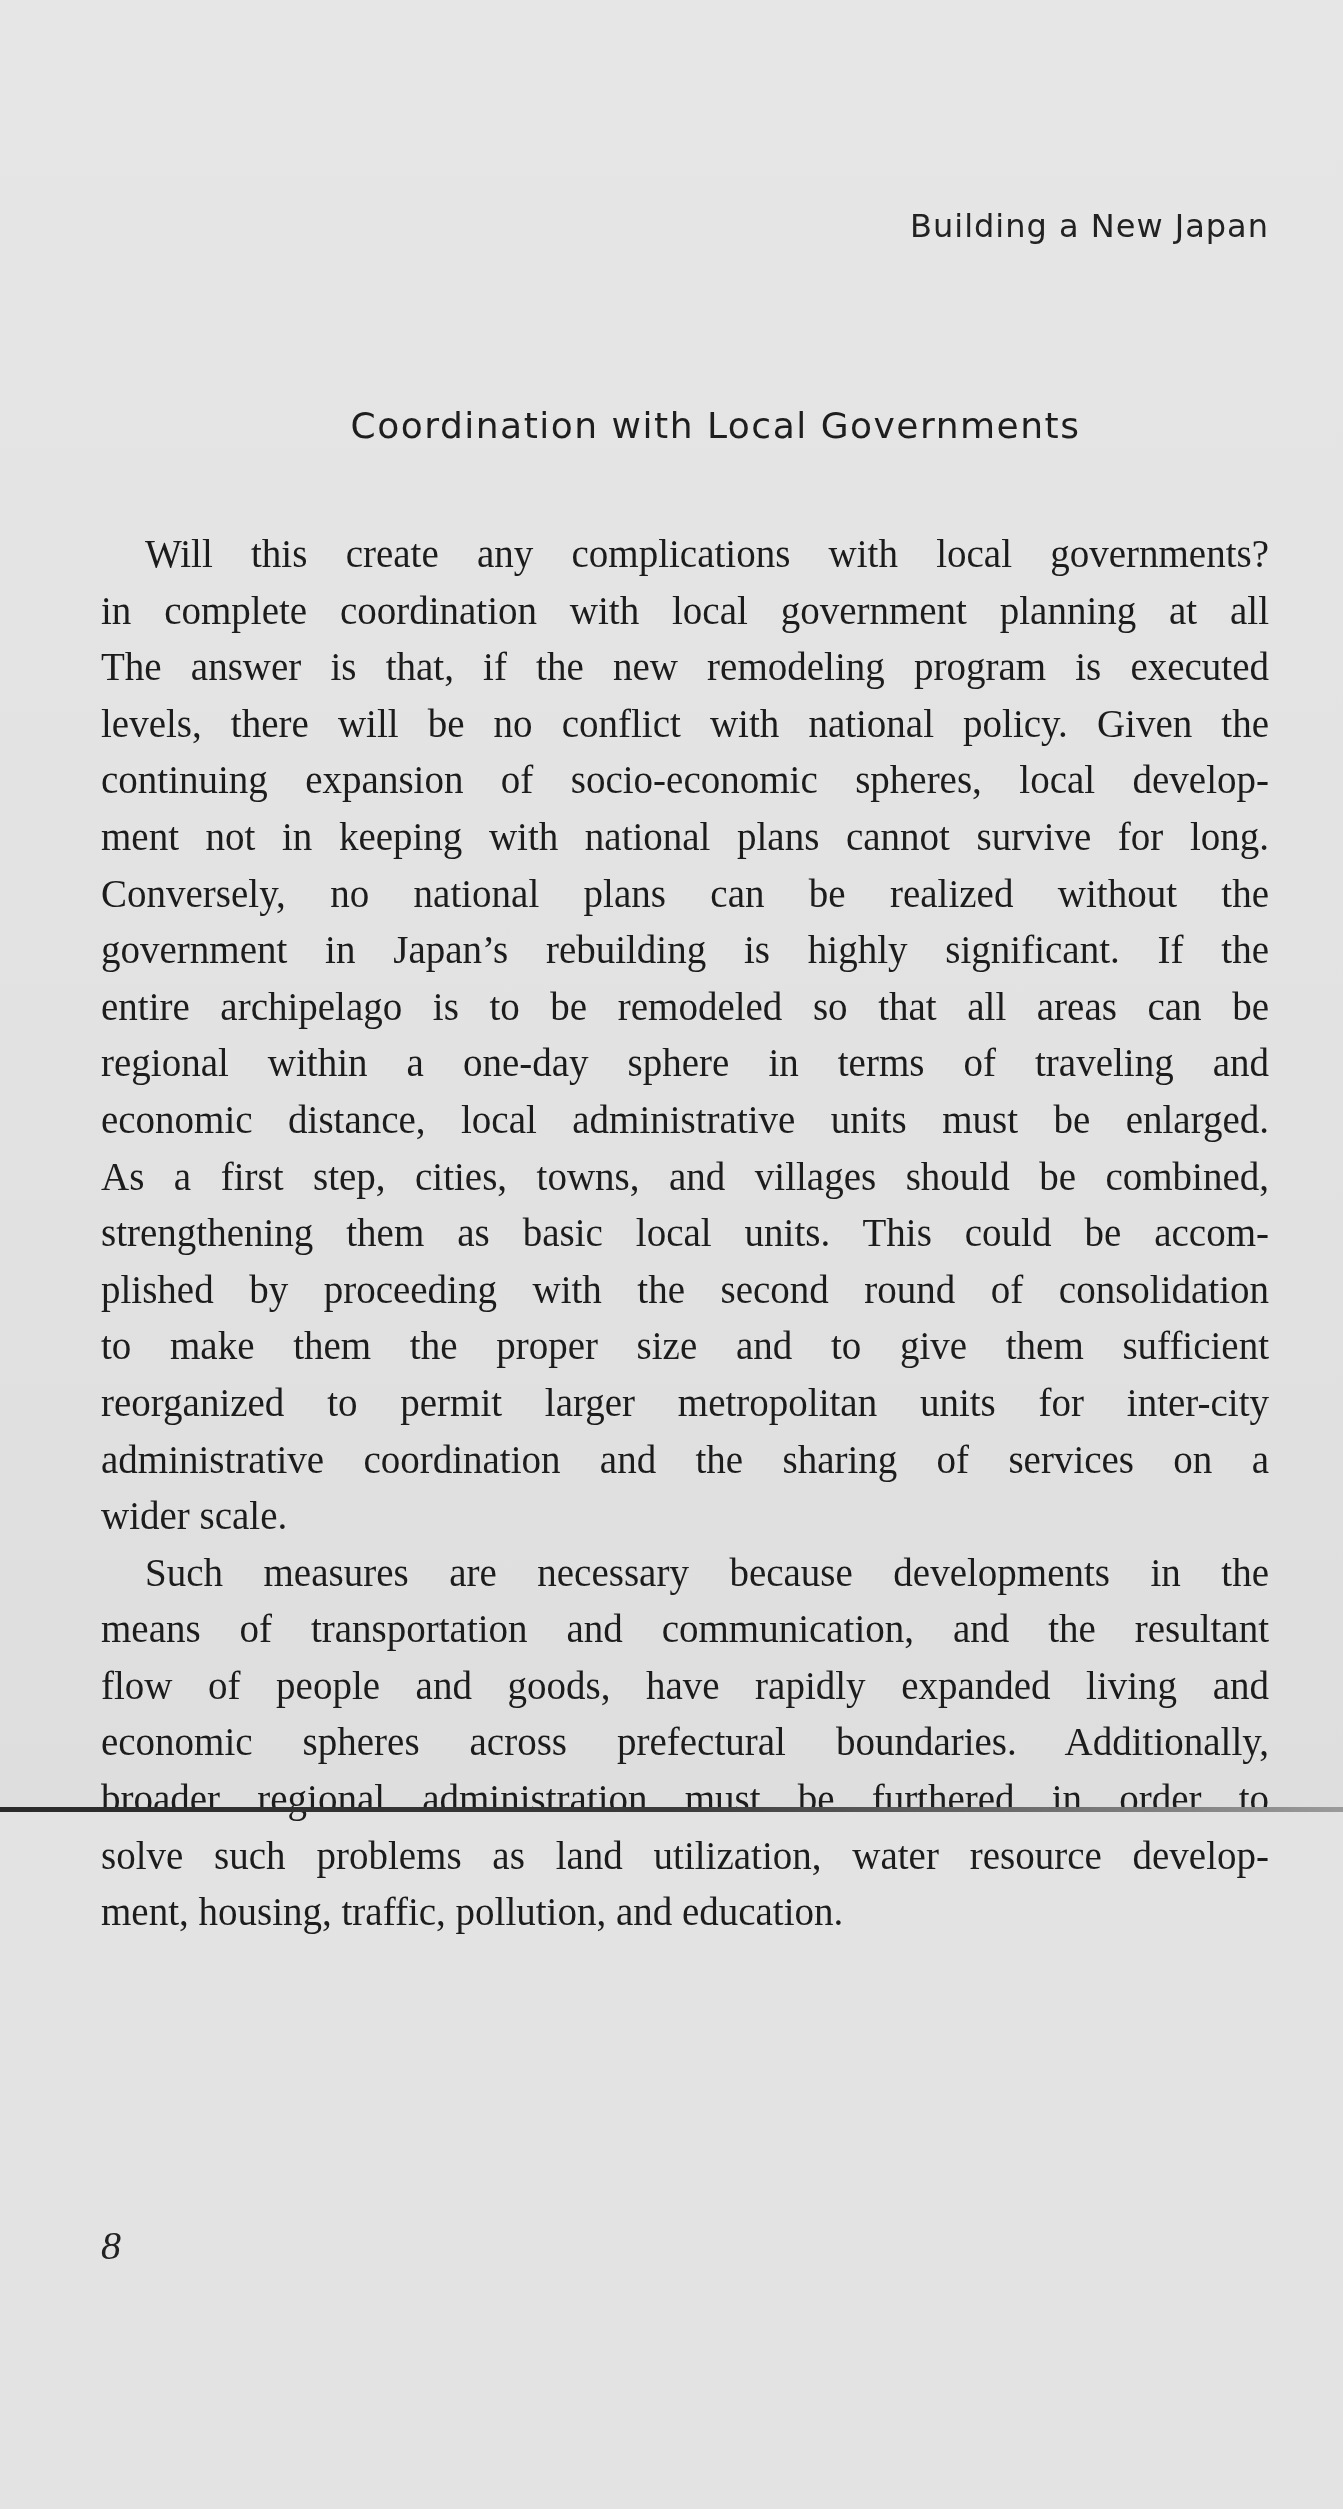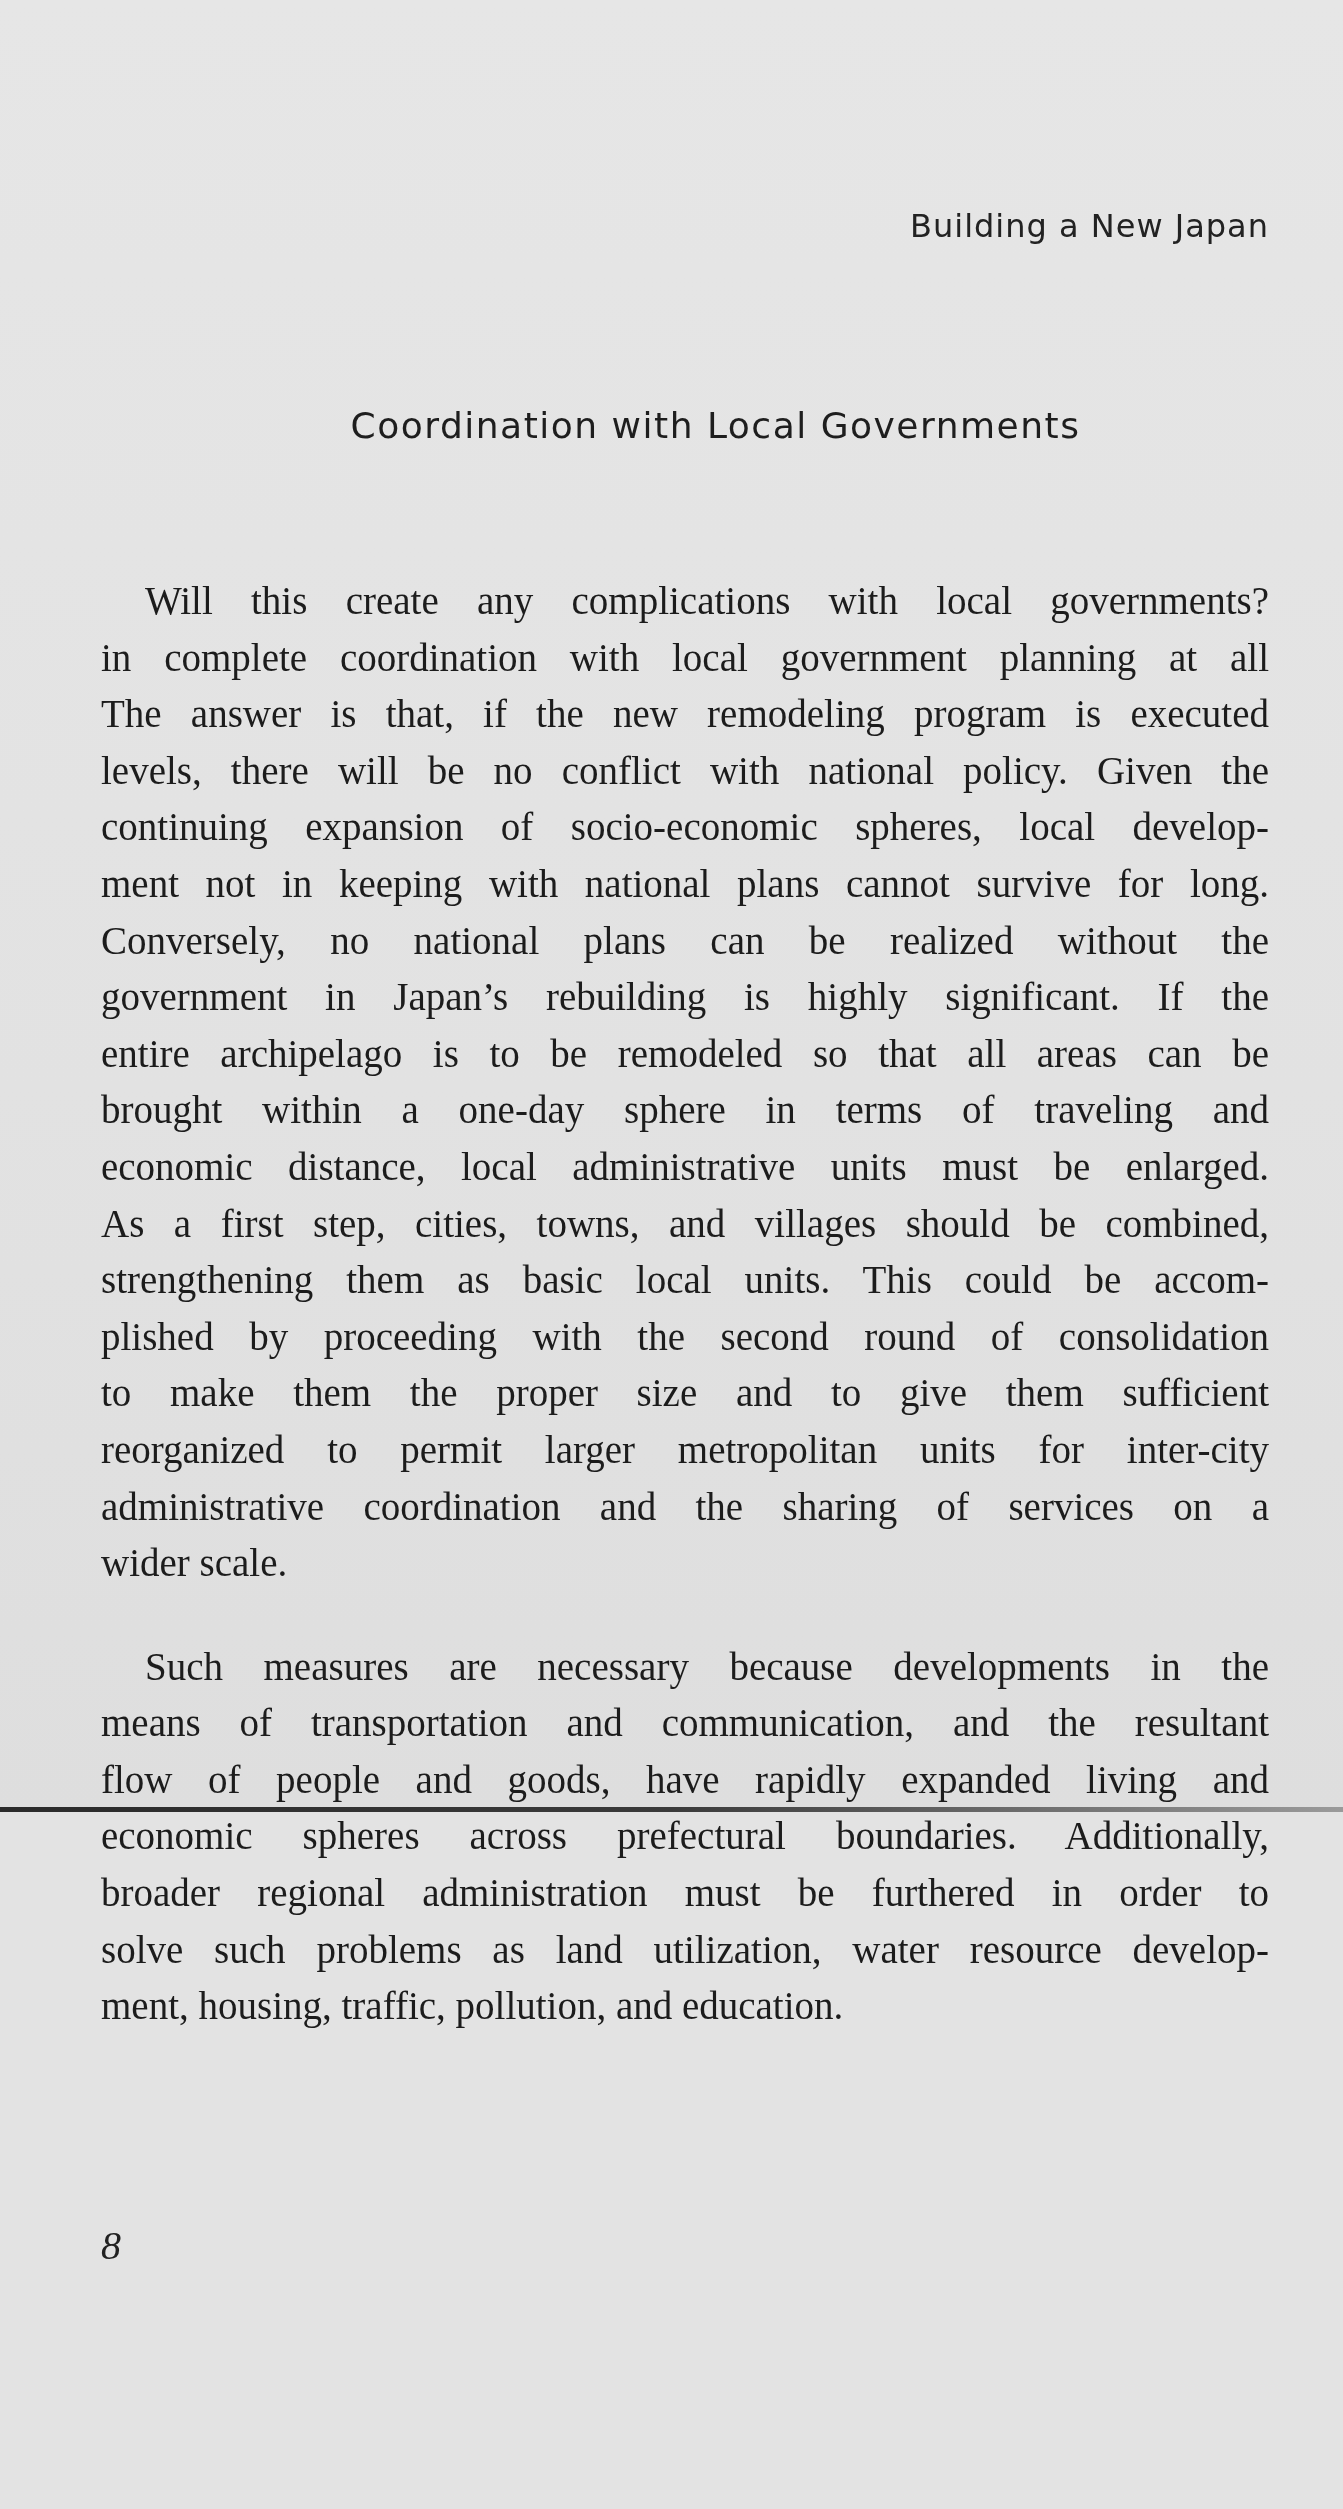--- a/index.html
+++ b/index.html
@@ -25,21 +25,21 @@
     font-size: 36px; letter-spacing: 1.5px; color: #1e1e1e; padding-left: 44px;
   }
   .body-text {
     position: absolute; left: 101px; width: 1168px; top: 526px;
   }
   .line {
     display: block; height: 56.6px; line-height: 56.6px;
     font-size: 39px; text-align: justify; text-align-last: justify;
     white-space: nowrap; overflow: visible;
   }
-  .line.indent { padding-left: 44px; margin-top: 47px; }
+  .line.indent { padding-left: 44px; }
   .line.last { text-align-last: left; }
   .folio {
     position: absolute; left: 101px; top: 2222px;
     font-style: italic; font-size: 40px; color: #222;
   }
   .bottom-edge {
     position: absolute; left: 0; bottom: 0; width: 1343px; height: 5px;
     background: linear-gradient(90deg, #2a2a2a 0%, #3a3a3a 50%, #9a9a9a 100%);
   }
 </style>
@@ -54,21 +54,21 @@
     <div class="paragraph" id="para-0">
         <span class="line indent">Will this create any complications with local governments?</span>
         <span class="line">in complete coordination with local government planning at all</span>
         <span class="line">The answer is that, if the new remodeling program is executed</span>
         <span class="line">levels, there will be no conflict with national policy. Given the</span>
         <span class="line">continuing expansion of socio-economic spheres, local develop-</span>
         <span class="line">ment not in keeping with national plans cannot survive for long.</span>
         <span class="line">Conversely, no national plans can be realized without the</span>
         <span class="line">government in Japan’s rebuilding is highly significant. If the</span>
         <span class="line">entire archipelago is to be remodeled so that all areas can be</span>
-        <span class="line">brought within a one-day sphere in terms of traveling and</span>
+        <span class="line">regional within a one-day sphere in terms of traveling and</span>
         <span class="line">economic distance, local administrative units must be enlarged.</span>
         <span class="line">As a first step, cities, towns, and villages should be combined,</span>
         <span class="line">strengthening them as basic local units. This could be accom-</span>
         <span class="line">plished by proceeding with the second round of consolidation</span>
         <span class="line">to make them the proper size and to give them sufficient</span>
         <span class="line">reorganized to permit larger metropolitan units for inter-city</span>
         <span class="line">administrative coordination and the sharing of services on a</span>
         <span class="line last">wider scale.</span>
       </div>
     <div class="paragraph" id="para-1">

